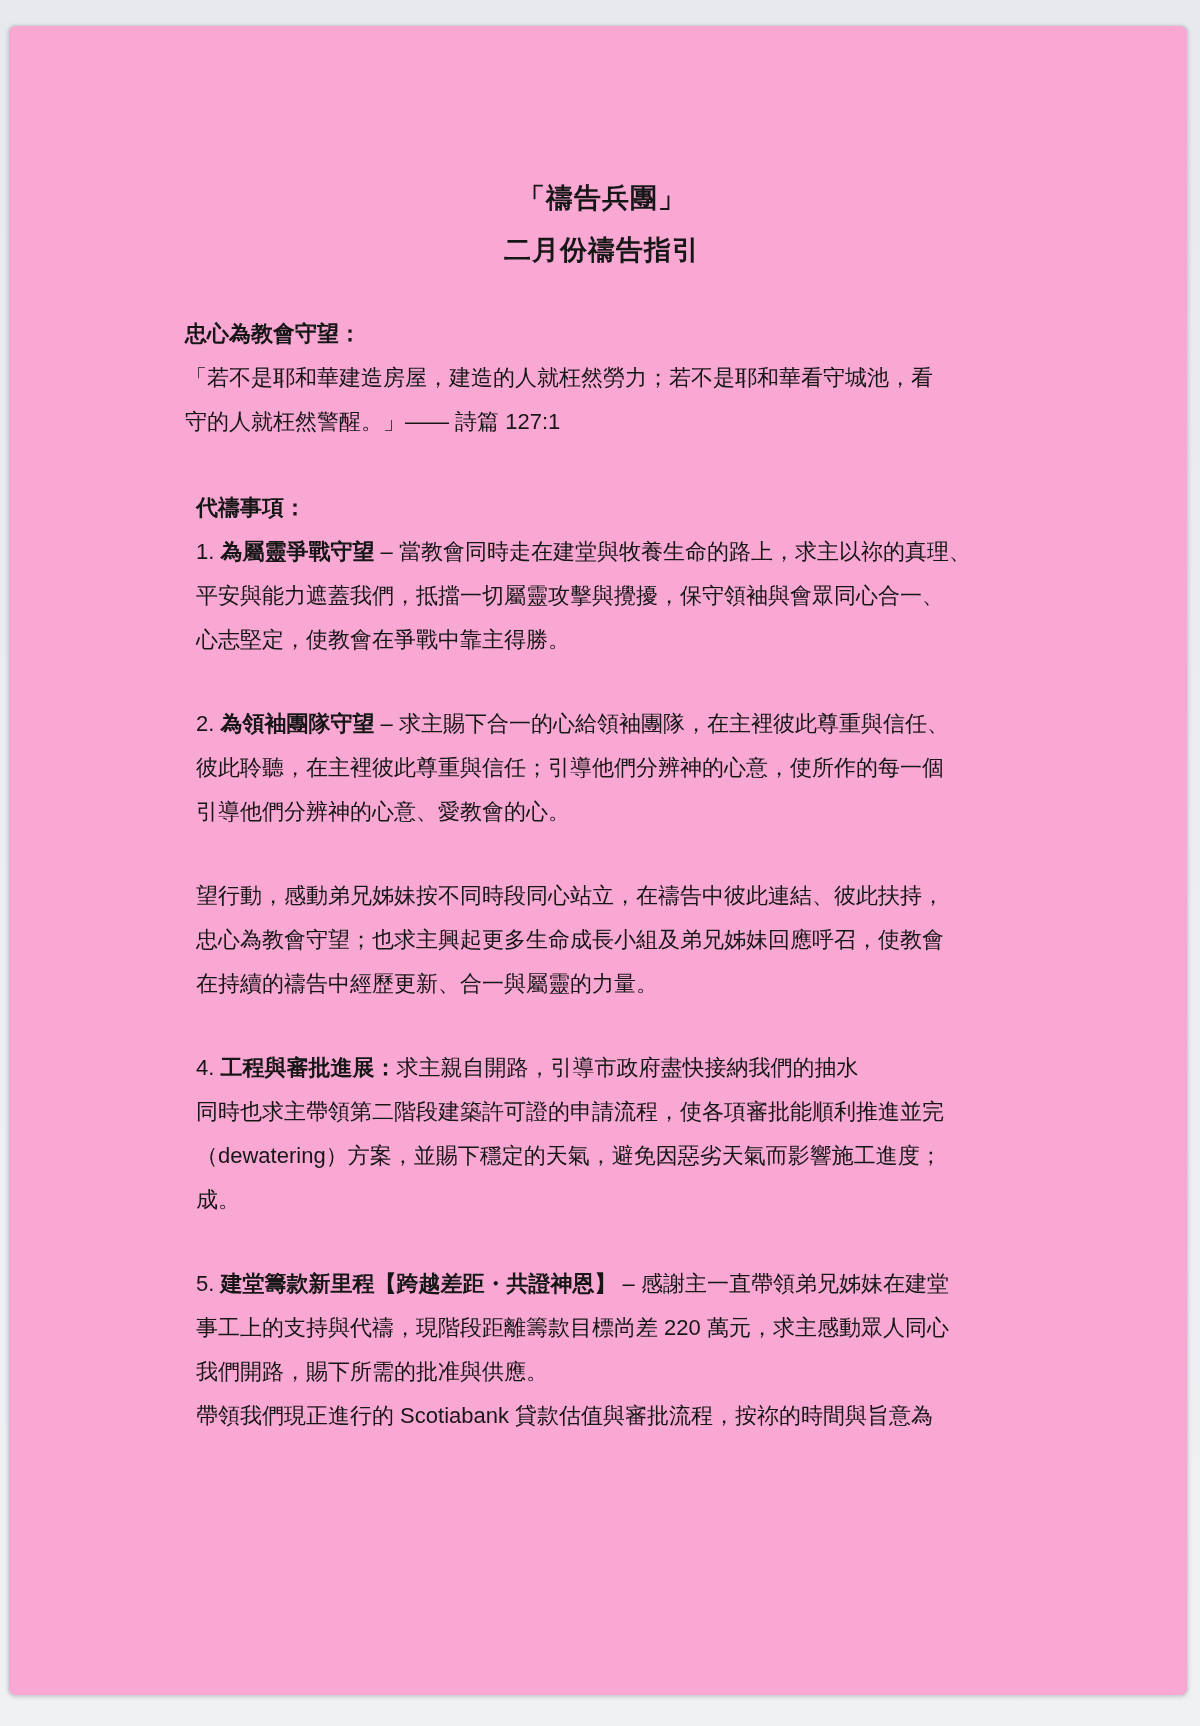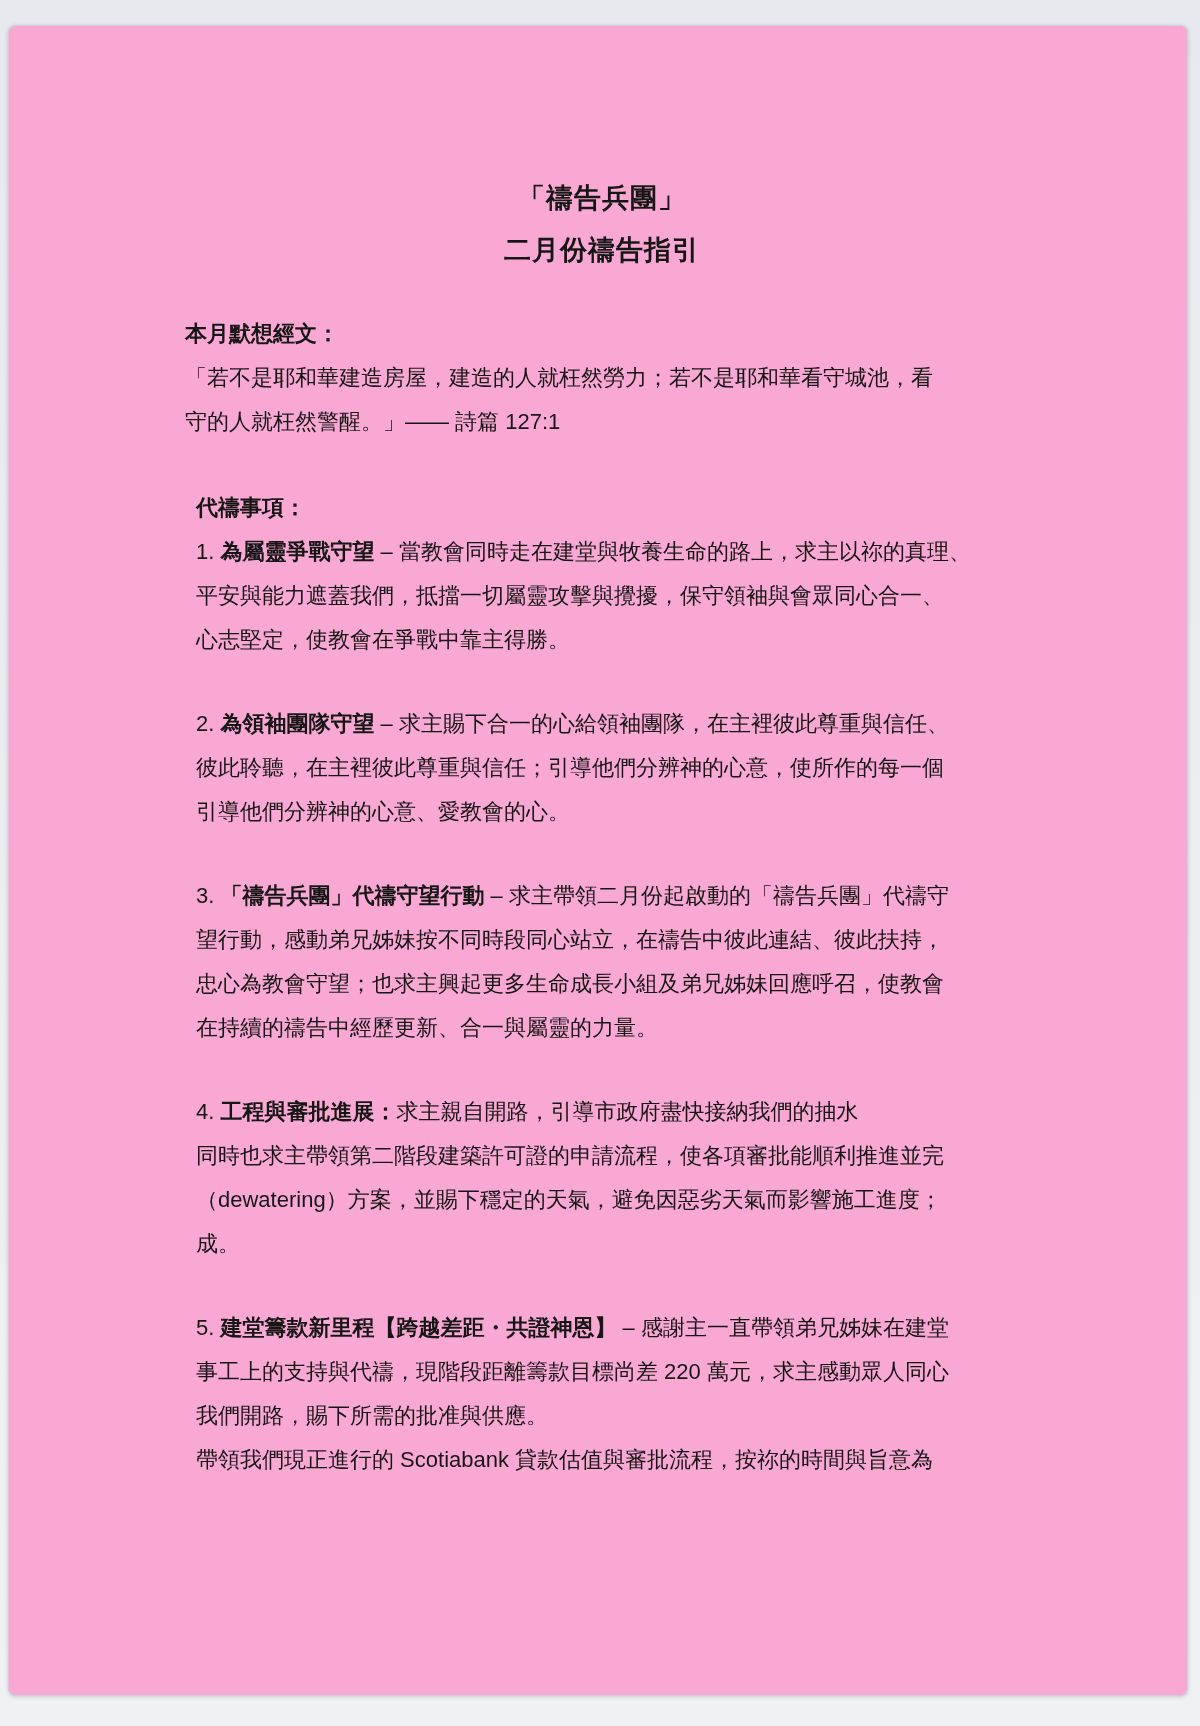--- a/index.html
+++ b/index.html
@@ -50,42 +50,41 @@
 
 <div class="canvas">
   <div class="page">
 
     <div class="doc-title">
       <div class="title-line">「禱告兵團」</div>
       <div class="title-line">二月份禱告指引</div>
     </div>
 
     <div class="section scripture">
-      <div class="line heading">本月默想經文：</div>
+      <div class="line heading">忠心為教會守望：</div>
       <div id="scripture-lines">
           <div class="line">「若不是耶和華建造房屋，建造的人就枉然勞力；若不是耶和華看守城池，看</div>
           <div class="line">守的人就枉然警醒。」—— 詩篇 127:1</div>
         </div>
     </div>
 
     <div class="section items">
       <div class="line heading">代禱事項：</div>
       <div id="items-container">
           <div class="item">
             <div class="line"><span class="item-number">1. </span><span class="item-title">為屬靈爭戰守望</span><span class="item-separator"> – </span><span class="item-text">當教會同時走在建堂與牧養生命的路上，求主以祢的真理、</span></div>
             <div class="line">平安與能力遮蓋我們，抵擋一切屬靈攻擊與攪擾，保守領袖與會眾同心合一、</div>
             <div class="line">心志堅定，使教會在爭戰中靠主得勝。</div>
           </div>
           <div class="item">
             <div class="line"><span class="item-number">2. </span><span class="item-title">為領袖團隊守望</span><span class="item-separator"> – </span><span class="item-text">求主賜下合一的心給領袖團隊，在主裡彼此尊重與信任、</span></div>
             <div class="line">彼此聆聽，在主裡彼此尊重與信任；引導他們分辨神的心意，使所作的每一個</div>
             <div class="line">引導他們分辨神的心意、愛教會的心。</div>
           </div>
           <div class="item">
-            <div class="line"><span class="item-number">3. </span><span class="item-title">「禱告兵團」代禱守望行動</span><span class="item-separator"> – </span><span class="item-text">求主帶領二月份起啟動的「禱告兵團」代禱守</span></div>
             <div class="line">望行動，感動弟兄姊妹按不同時段同心站立，在禱告中彼此連結、彼此扶持，</div>
             <div class="line">忠心為教會守望；也求主興起更多生命成長小組及弟兄姊妹回應呼召，使教會</div>
             <div class="line">在持續的禱告中經歷更新、合一與屬靈的力量。</div>
           </div>
           <div class="item">
             <div class="line"><span class="item-number">4. </span><span class="item-title">工程與審批進展：</span><span class="item-text">求主親自開路，引導市政府盡快接納我們的抽水</span></div>
             <div class="line">同時也求主帶領第二階段建築許可證的申請流程，使各項審批能順利推進並完</div>
             <div class="line">（dewatering）方案，並賜下穩定的天氣，避免因惡劣天氣而影響施工進度；</div>
             <div class="line">成。</div>
           </div>

